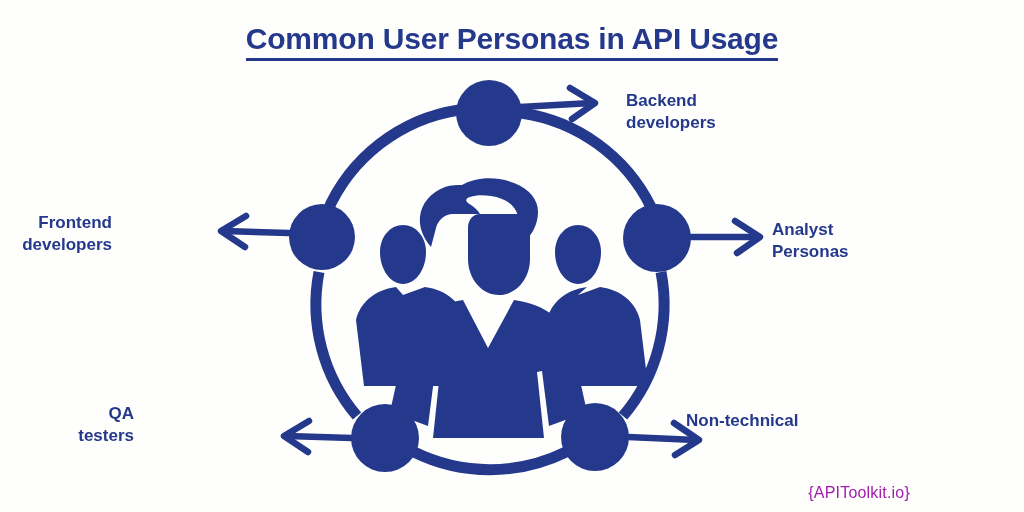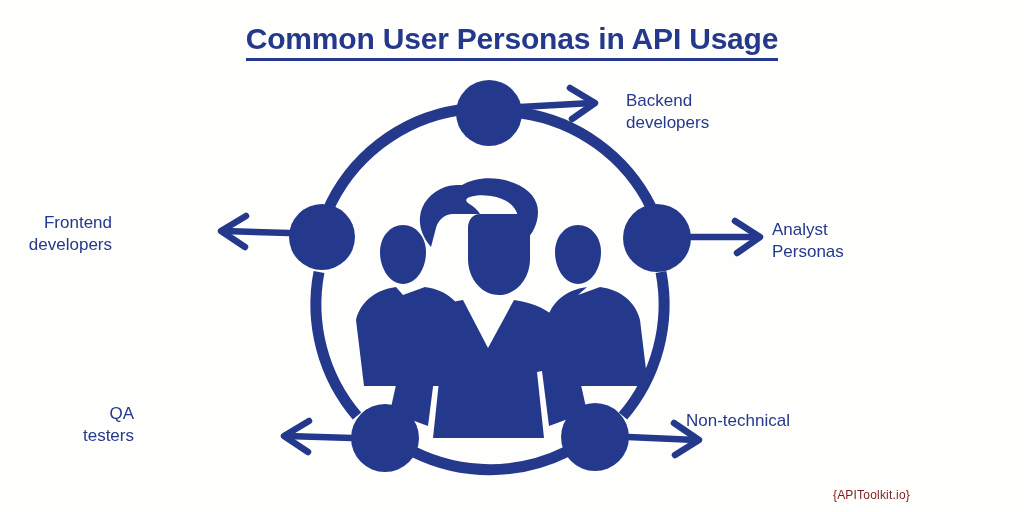--- a/index.html
+++ b/index.html
@@ -38,40 +38,40 @@
     display: inline-block;
     border-bottom: 3px solid #25398c;
     padding-bottom: 3px;
   }
 
   
   .node-label {
     position: absolute;
     color: #25398c;
     font-size: 17px;
-    font-weight: normal;
+    font-weight: bold;
     line-height: 1.32;
     white-space: nowrap;
   }
   .label-backend   { left: 626px; top: 90px;  text-align: left; }
   .label-business  { left: 772px; top: 219px; text-align: left; }
   .label-nonTech   { left: 686px; top: 410px; text-align: left; }
   .label-qa        { right: 790px; top: 403px; text-align: right; }
   .label-frontend  { right: 812px; top: 212px; text-align: right; }
   .node-label .line2 { display: block; }
   .label-qa .line1, .label-qa .line2,
   .label-frontend .line1, .label-frontend .line2 { display: block; text-align: right; }
 
   
   .watermark {
     position: absolute;
     right: 14px;
     bottom: 10px;
-    font-size: 12px;
-    color: #7f1d1d;
+    font-size: 16px;
+    color: #a21caf;
     letter-spacing: 0.2px;
     font-family: "Liberation Sans", sans-serif;
   }
 
   
   svg.stage {
     position: absolute;
     left: 0;
     top: 0;
     width: 1024px;

